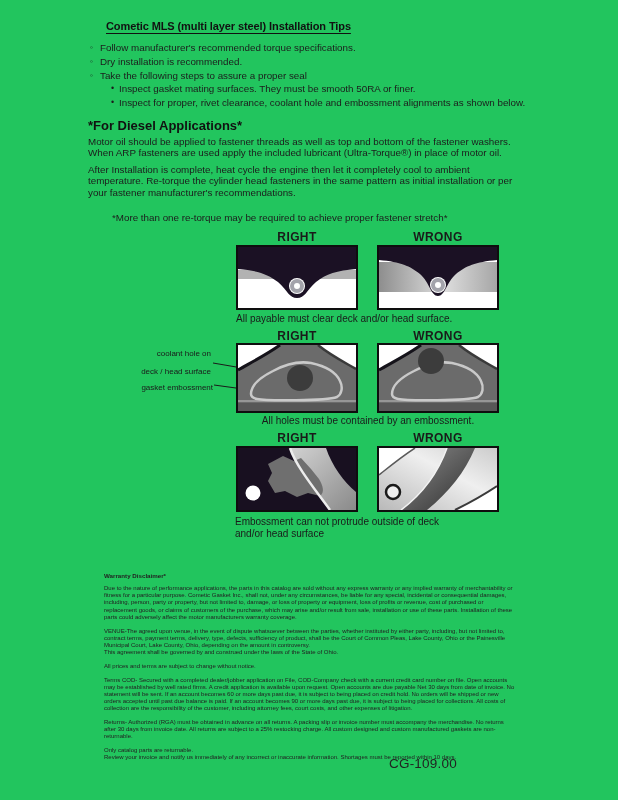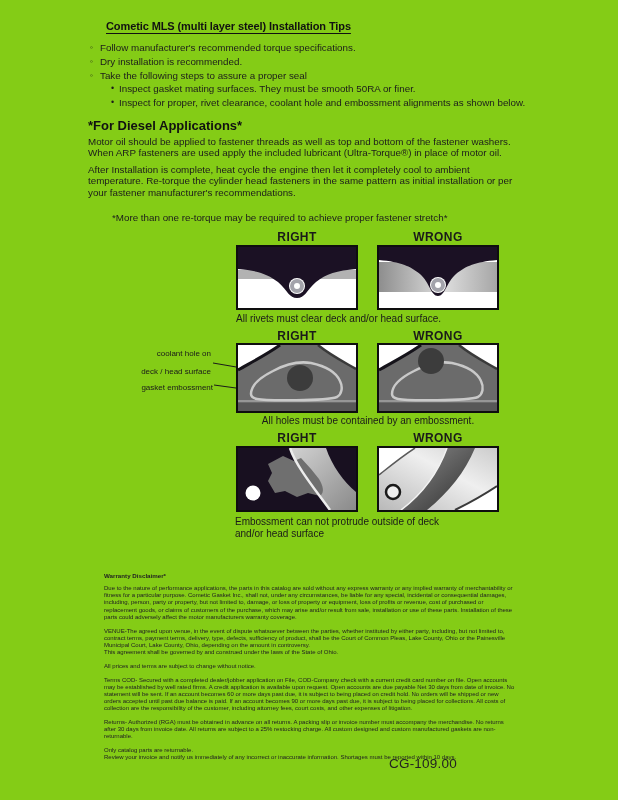--- a/index.html
+++ b/index.html
@@ -1,20 +1,20 @@
 <!DOCTYPE html>
 <html><head>
 <meta charset="utf-8">
 <style>
   * { margin: 0; padding: 0; box-sizing: border-box; }
   html, body { background: #e8e8e8; }
   body { font-family: "Liberation Sans", sans-serif; color: #1c1c1c; }
   .page {
     position: relative; width: 618px; height: 800px;
-    background: #84cc16; margin: 0 auto; overflow: hidden;
+    background: #22c55e; margin: 0 auto; overflow: hidden;
   }
 
   
   .doc-title {
     position: absolute; top: 20px; left: 106px;
     font-size: 11px; font-weight: bold; letter-spacing: -0.1px;
     text-decoration: underline; text-underline-offset: 3px;
     color: #111;
   }
   .bullet-list { position: absolute; top: 41px; left: 88px; width: 440px; list-style: none; }
@@ -110,21 +110,21 @@
           </linearGradient>
         </defs>
         <rect width="118" height="61" fill="#ffffff"></rect>
         <rect y="15" width="118" height="30" fill="url(#g1w)"></rect>
         <rect y="45" width="118" height="16" fill="#ffffff"></rect>
         <path d="M0,0 H118 V13 C96,15 87,19 77,27 C67,36 66,49 59,49 C52,49 51,36 41,27 C31,19 22,15 0,13 Z" fill="#1b1124"></path>
         <circle cx="59" cy="38" r="8" fill="#ffffff"></circle>
         <circle cx="59" cy="38" r="5" fill="#ffffff" stroke="#a3a3ab" stroke-width="4"></circle>
       </svg>
     </div>
-    <div class="fig-caption" style="top:313px; left:236px;">All rivets must clear deck and/or head surface.</div>
+    <div class="fig-caption" style="top:313px; left:236px;">All payable must clear deck and/or head surface.</div>
 
     <div class="rw-label" style="top:329px; left:236px;">RIGHT</div>
     <div class="rw-label" style="top:329px; left:377px;">WRONG</div>
 
     <div class="side-label" style="top:345px; left:90px; width:121px; white-space:pre-line;">coolant hole on
 deck / head surface</div>
     <div class="side-label" style="top:379px; left:90px; width:123px;">gasket embossment</div>
     <svg class="leader-svg" style="top:344px; left:210px;" width="95" height="55">
       <line x1="3" y1="19" x2="90" y2="34" stroke="#1a1a1a" stroke-width="1"></line>
       <line x1="4" y1="41" x2="55" y2="48" stroke="#1a1a1a" stroke-width="1"></line>

